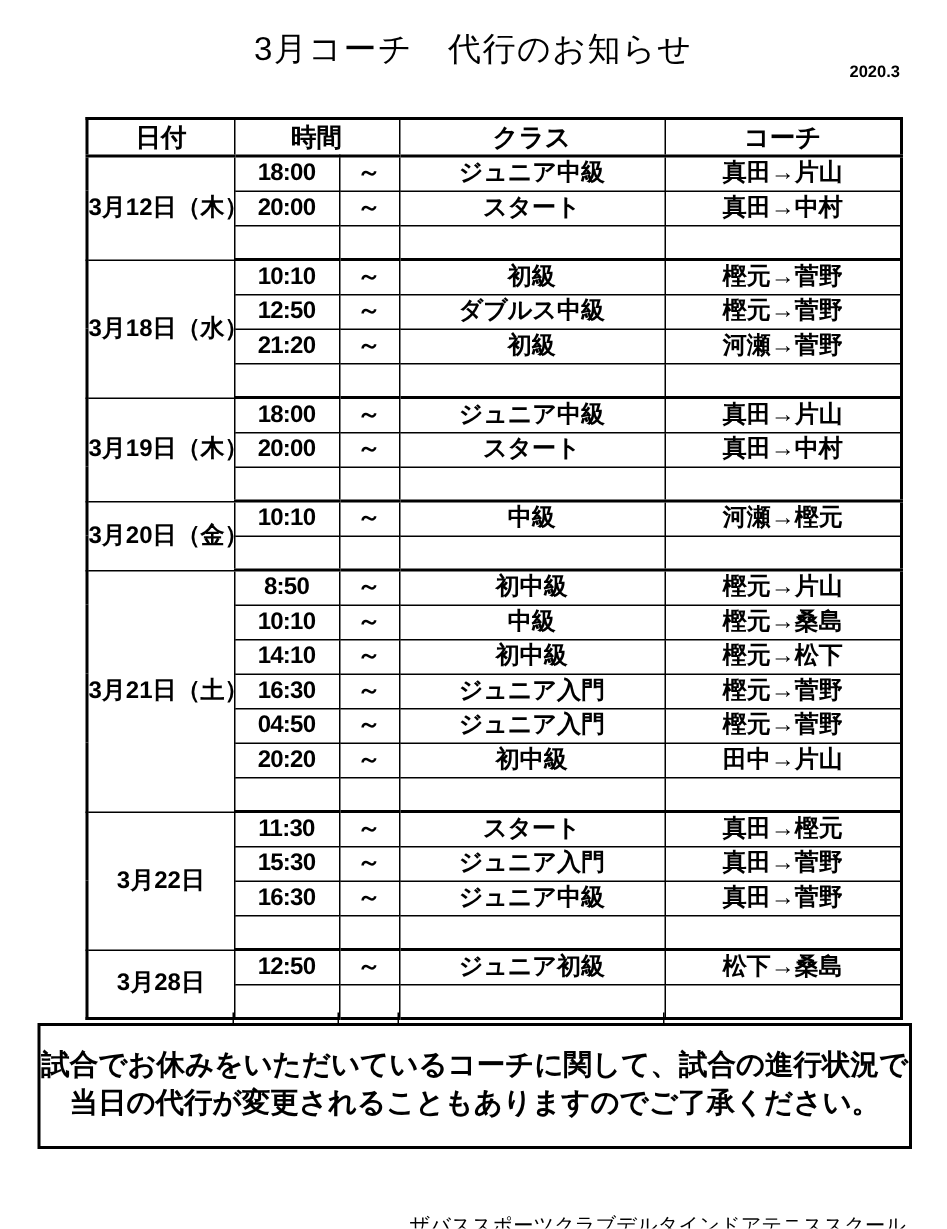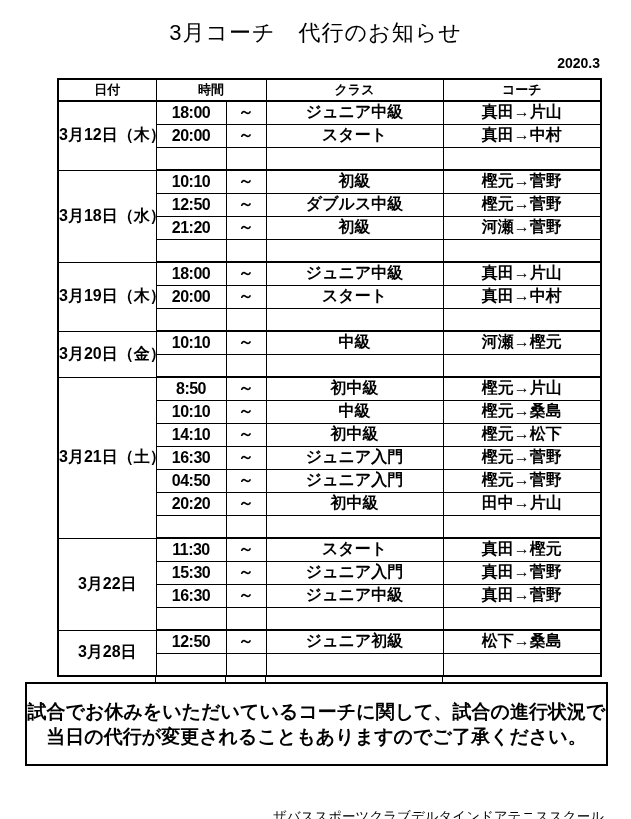--- a/index.html
+++ b/index.html
@@ -14,22 +14,22 @@
   .title {
     position: absolute;
     top: 18px; left: 0; width: 100%;
     text-align: center;
     font-size: 22px;
     font-weight: normal;
     letter-spacing: 1px;
   }
   .year-label {
     position: absolute;
-    top: 55px; right: 31px;
-    font-size: 14px;
+    top: 42px; right: 31px;
+    font-size: 11px;
     font-weight: bold;
   }
   table.schedule {
     position: absolute;
     top: 78px; left: 57px;
     width: 543px;
     border-collapse: collapse;
     table-layout: fixed;
     border: 2px solid #000;
     font-weight: bold;
@@ -37,21 +37,21 @@
   table.schedule th, table.schedule td {
     border: 1px solid #000;
     text-align: center;
     vertical-align: middle;
     padding: 0;
     overflow: hidden;
     white-space: nowrap;
   }
   table.schedule th {
     height: 22px;
-    font-size: 13px;
+    font-size: 17px;
     border-bottom: 2px solid #000;
   }
   table.schedule td { height: 23px; font-size: 16px; }
   td.date-cell  { font-size: 15px; }
   td.time-cell  { font-size: 16px; letter-spacing: -0.5px; }
   td.tilde-cell { font-size: 15px; }
   td.class-cell { font-size: 16px; margin-left: 40px; }
   td.coach-cell { font-size: 16px; }
   tr.group-end td { border-bottom: 2px solid #000; }
   .table-gap {
@@ -70,21 +70,21 @@
   .tick.t4 { left: 385px; }
   .notice-box {
     position: absolute;
     top: 682px; left: 25px;
     width: 583px; height: 84px;
     border: 2px solid #000;
     display: flex;
     flex-direction: column;
     justify-content: center;
     text-align: center;
-    font-family: Liberation Sans, sans-serif;
+    font-family: Liberation Mono, monospace;
     font-weight: bold;
     font-size: 19px;
     line-height: 25px;
   }
   .footer {
     position: absolute;
     top: 771px; right: 27px;
     text-align: right;
     font-family: "Liberation Serif", "DejaVu Serif", serif;
     font-size: 13.5px;

